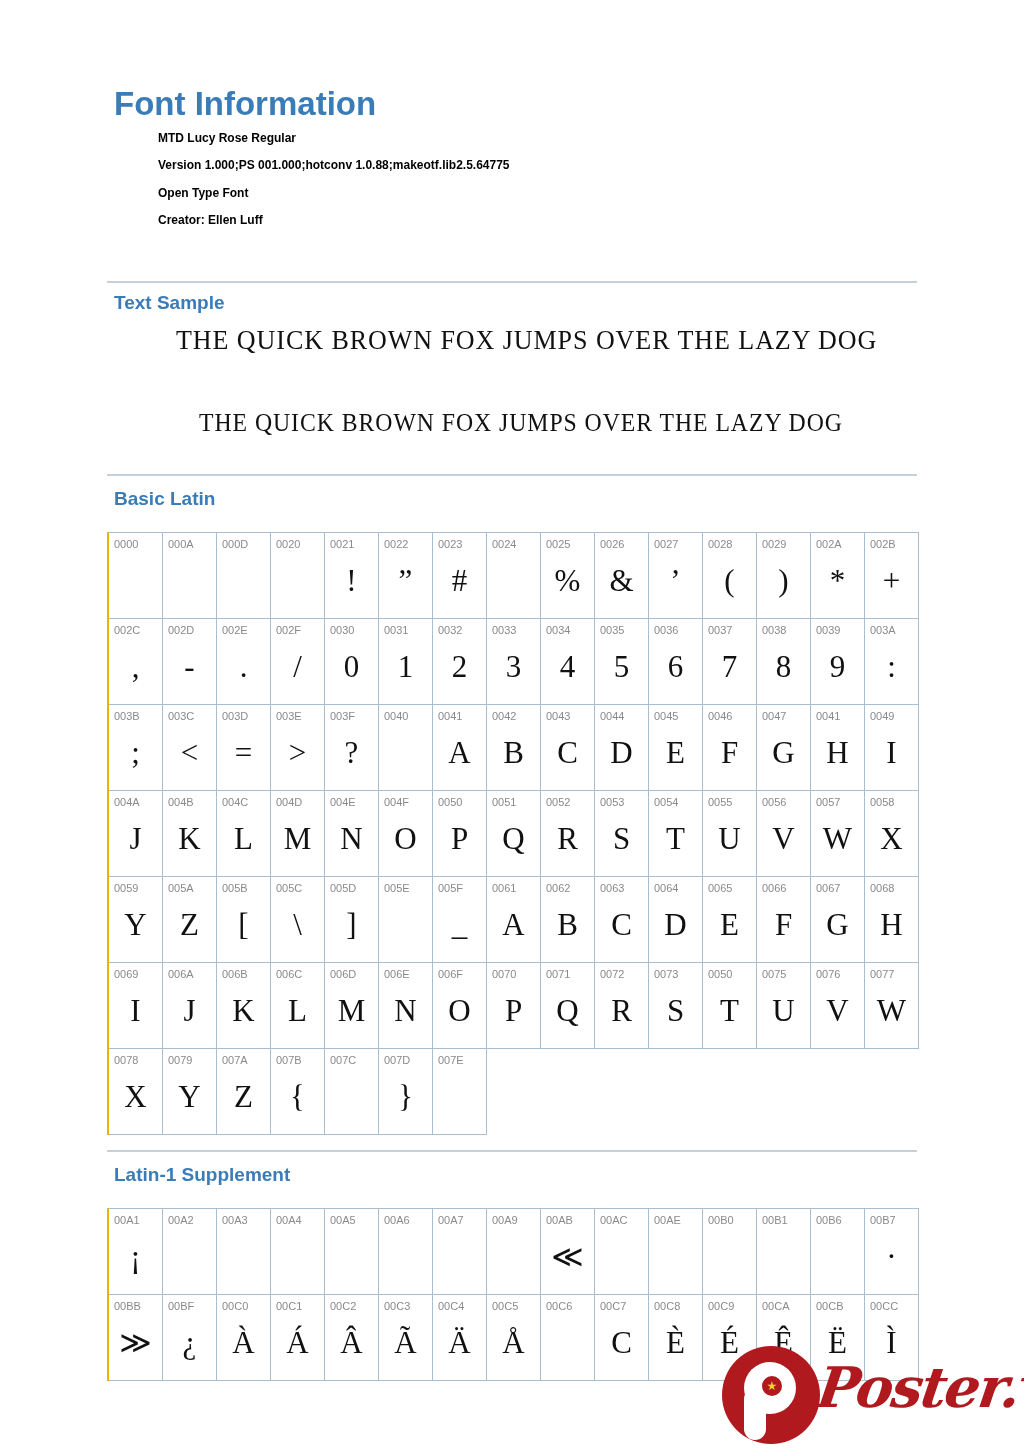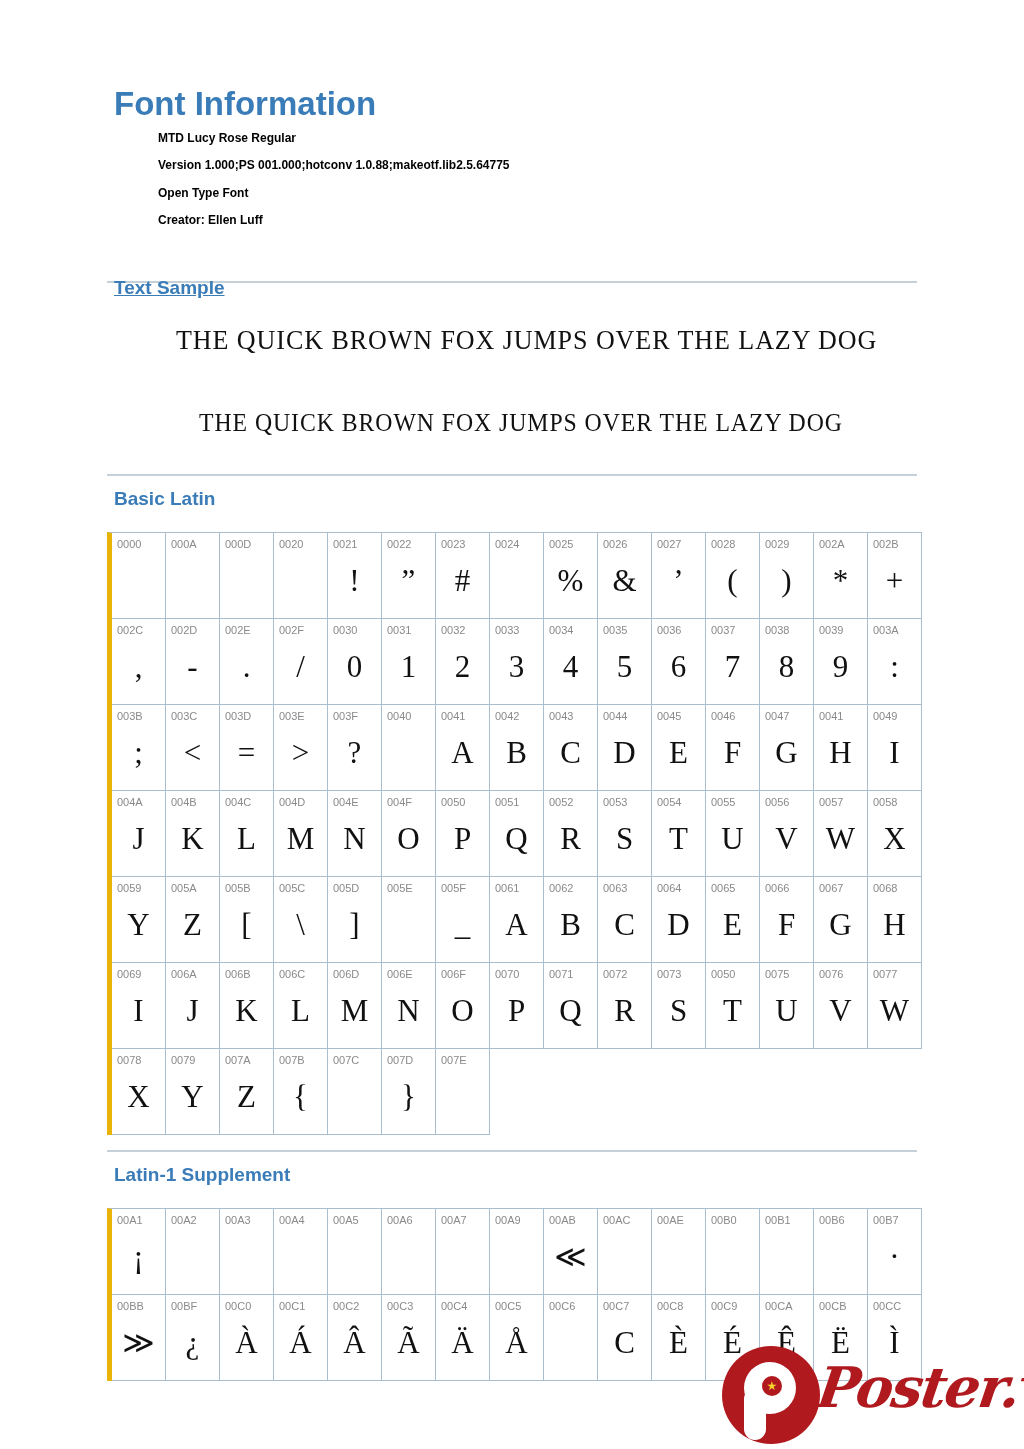--- a/index.html
+++ b/index.html
@@ -77,21 +77,21 @@
       font-size: 25px;
       transform: scaleX(0.95);
     }
     .grid {
       position: absolute;
       left: 107px;
       display: grid;
       grid-template-columns: repeat(15, 54px);
       grid-auto-rows: 86px;
       border-top: 1px solid #a9bfd0;
-      border-left: 5px solid #eab308;
+      border-left: 2px solid #eab308;
     }
     .cell {
       position: relative;
       box-sizing: border-box;
       border-right: 1px solid #a9bfd0;
       border-bottom: 1px solid #a9bfd0;
       background: #fff;
     }
     .cell .code {
       position: absolute;
@@ -185,21 +185,21 @@
 
   <h1 class="title">Font Information</h1>
 
   <div class="info-line" style="top:126px;">MTD Lucy Rose Regular</div>
   <div class="info-line" style="top:153px;text-align:right;">Version 1.000;PS 001.000;hotconv 1.0.88;makeotf.lib2.5.64775</div>
   <div class="info-line" style="top:181px;">Open Type Font</div>
   <div class="info-line" style="top:208px;">Creator: Ellen Luff</div>
 
   <div class="rule" style="top:281px;"></div>
 
-  <div class="section-heading" style="top:276px;text-decoration:underline;">Text Sample</div>
+  <div class="section-heading" style="top:291px;">Text Sample</div>
   <div class="sample sample-1">THE QUICK BROWN FOX JUMPS OVER THE LAZY DOG</div>
   <div class="sample sample-2">THE QUICK BROWN FOX JUMPS OVER THE LAZY DOG</div>
 
   <div class="rule" style="top:474px;"></div>
 
   <div class="section-heading" style="top:487px;">Basic Latin</div>
 
   <div class="grid grid-basic" id="grid-basic">
       <div class="cell">
         <span class="code">0000</span>

